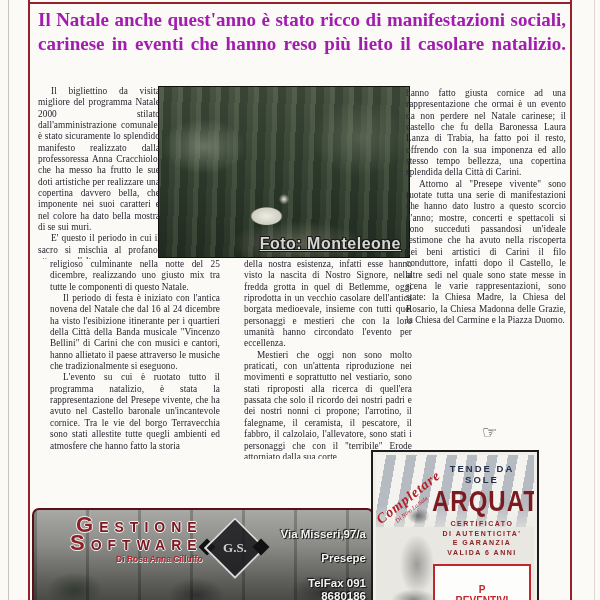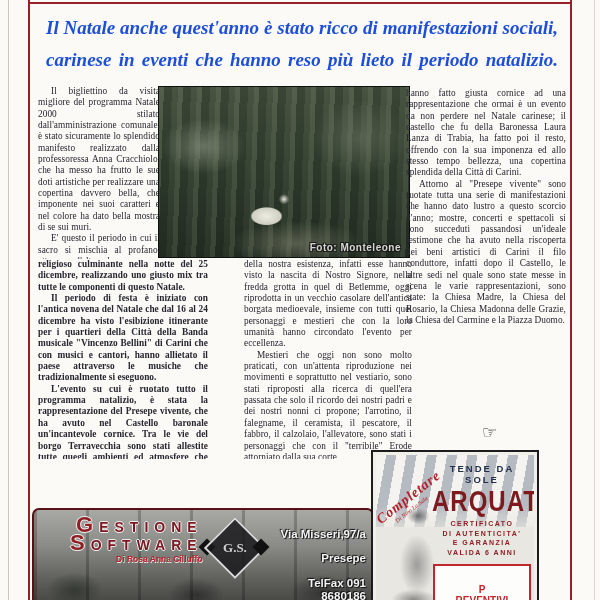--- a/index.html
+++ b/index.html
@@ -7,46 +7,46 @@
         font-family:"Liberation Serif",serif;}
   
   .scan-line-left{position:absolute;left:8px;top:0;width:1px;height:600px;background:#c9c5bd;}
   .scan-line-right{position:absolute;left:594px;top:0;width:1px;height:600px;background:#ddd9d1;}
   .border-left{position:absolute;left:28px;top:0;width:2px;height:600px;background:#97212b;}
   .border-right{position:absolute;left:570px;top:0;width:2px;height:600px;background:#97212b;}
   .border-top{position:absolute;left:28px;top:2px;width:544px;height:2px;background:#97212b;}
 
   
   .headline{position:absolute;left:38px;top:8px;width:528px;}
-  .headline p{margin:8px;font-size:19px;font-weight:bold;font-style:italic;color:#1d4ed8;
+  .headline p{margin:0;font-size:19px;font-weight:bold;color:#a21caf;
               line-height:23.5px;text-align:justify;text-align-last:justify;}
 
   
   .col{position:absolute;overflow:hidden;}
   .col p{margin:0;font-size:9.3px;line-height:11.35px;text-align:justify;color:#262630;
          text-indent:13px;letter-spacing:0.05px;}
   .col p.noindent{text-indent:0;}
   .col1top{left:38px;top:86px;width:122px;height:173px;}
-  .col1bot{left:38px;top:259px;width:170px;height:200px;font-weight:bold;}
+  .col1bot{left:50px;top:259px;width:170px;height:200px;}
   .col2{left:244px;top:259px;width:168px;height:200px;}
   .col3{left:406px;top:88px;width:160px;height:352px;}
 
   
   .photo{position:absolute;left:158px;top:86px;width:250px;height:170px;border:1px solid #101010;
          background:
            radial-gradient(ellipse 26px 15px at 43% 76%, #ecece2 0%, #cfcfc3 55%, rgba(0,0,0,0) 62%),
            radial-gradient(circle 7px at 50% 66%, #e6e6da 0%, rgba(0,0,0,0) 75%),
            radial-gradient(ellipse 60px 40px at 18% 35%, rgba(150,160,140,.55), rgba(0,0,0,0) 70%),
            radial-gradient(ellipse 70px 55px at 80% 30%, rgba(120,130,110,.45), rgba(0,0,0,0) 70%),
            radial-gradient(ellipse 90px 30px at 55% 92%, rgba(140,140,120,.5), rgba(0,0,0,0) 75%),
            repeating-linear-gradient(92deg, rgba(115,125,105,.30) 0 5px, rgba(35,45,35,.35) 5px 13px, rgba(80,90,75,.2) 13px 19px),
            linear-gradient(180deg,#46523f 0%,#32402f 45%,#1f2a1e 100%);}
   .photo-caption{position:absolute;right:8px;bottom:4px;font-family:"Liberation Sans",sans-serif;
-         font-weight:bold;font-size:10px;color:#d6d6d2;letter-spacing:.5px;
-         text-shadow:1px 1px 0 #1a1a1a,-1px -1px 0 #1a1a1a,1px -1px 0 #1a1a1a,-1px 1px 0 #1a1a1a;}
+         font-weight:bold;font-size:16px;color:#d6d6d2;letter-spacing:.5px;
+         text-shadow:1px 1px 0 #1a1a1a,-1px -1px 0 #1a1a1a,1px -1px 0 #1a1a1a,-1px 1px 0 #1a1a1a;text-decoration:underline;}
 
   .hand{position:absolute;left:482px;top:422px;font-size:17px;color:#2a2a2a;}
 
   
   .ad-gs{position:absolute;left:32px;top:508px;width:338px;height:100px;border:2px solid #5a1018;
          border-radius:7px;overflow:hidden;
          background:
            repeating-linear-gradient(90deg, rgba(0,0,0,.22) 0 3px, rgba(0,0,0,0) 3px 52px),
            radial-gradient(ellipse 40px 25px at 12% 80%, rgba(30,40,30,.6), rgba(0,0,0,0) 70%),
            radial-gradient(ellipse 40px 25px at 48% 85%, rgba(25,25,25,.55), rgba(0,0,0,0) 70%),
@@ -103,21 +103,21 @@
 
 <div class="page">
   <div class="scan-line-left"></div>
   <div class="scan-line-right"></div>
   <div class="border-left"></div>
   <div class="border-right"></div>
   <div class="border-top"></div>
 
   <div class="headline">
       <p>Il Natale anche quest'anno è stato ricco di manifestazioni sociali,</p>
-      <p>carinese in eventi che hanno reso più lieto il periodo natalizio.</p>
+      <p>carinese in eventi che hanno reso più lieto il casolare natalizio.</p>
     </div>
 
   <div class="col col1top">
       <p>Il bigliettino da visita migliore del programma Natale 2000 stilato dall'amministrazione comunale, è stato sicuramente lo splendido manifesto realizzato dalla professoressa Anna Cracchiolo, che ha messo ha frutto le sue doti artistiche per realizzare una copertina davvero bella, che imponente nei suoi caratteri e nel colore ha dato bella mostra di se sui muri.</p>
       <p>E' questo il periodo in cui il sacro si mischia al profano, attraverso l'alto valore</p>
     </div>
 
   <div class="photo">
     <span class="photo-caption">Foto: Monteleone</span>
   </div>

